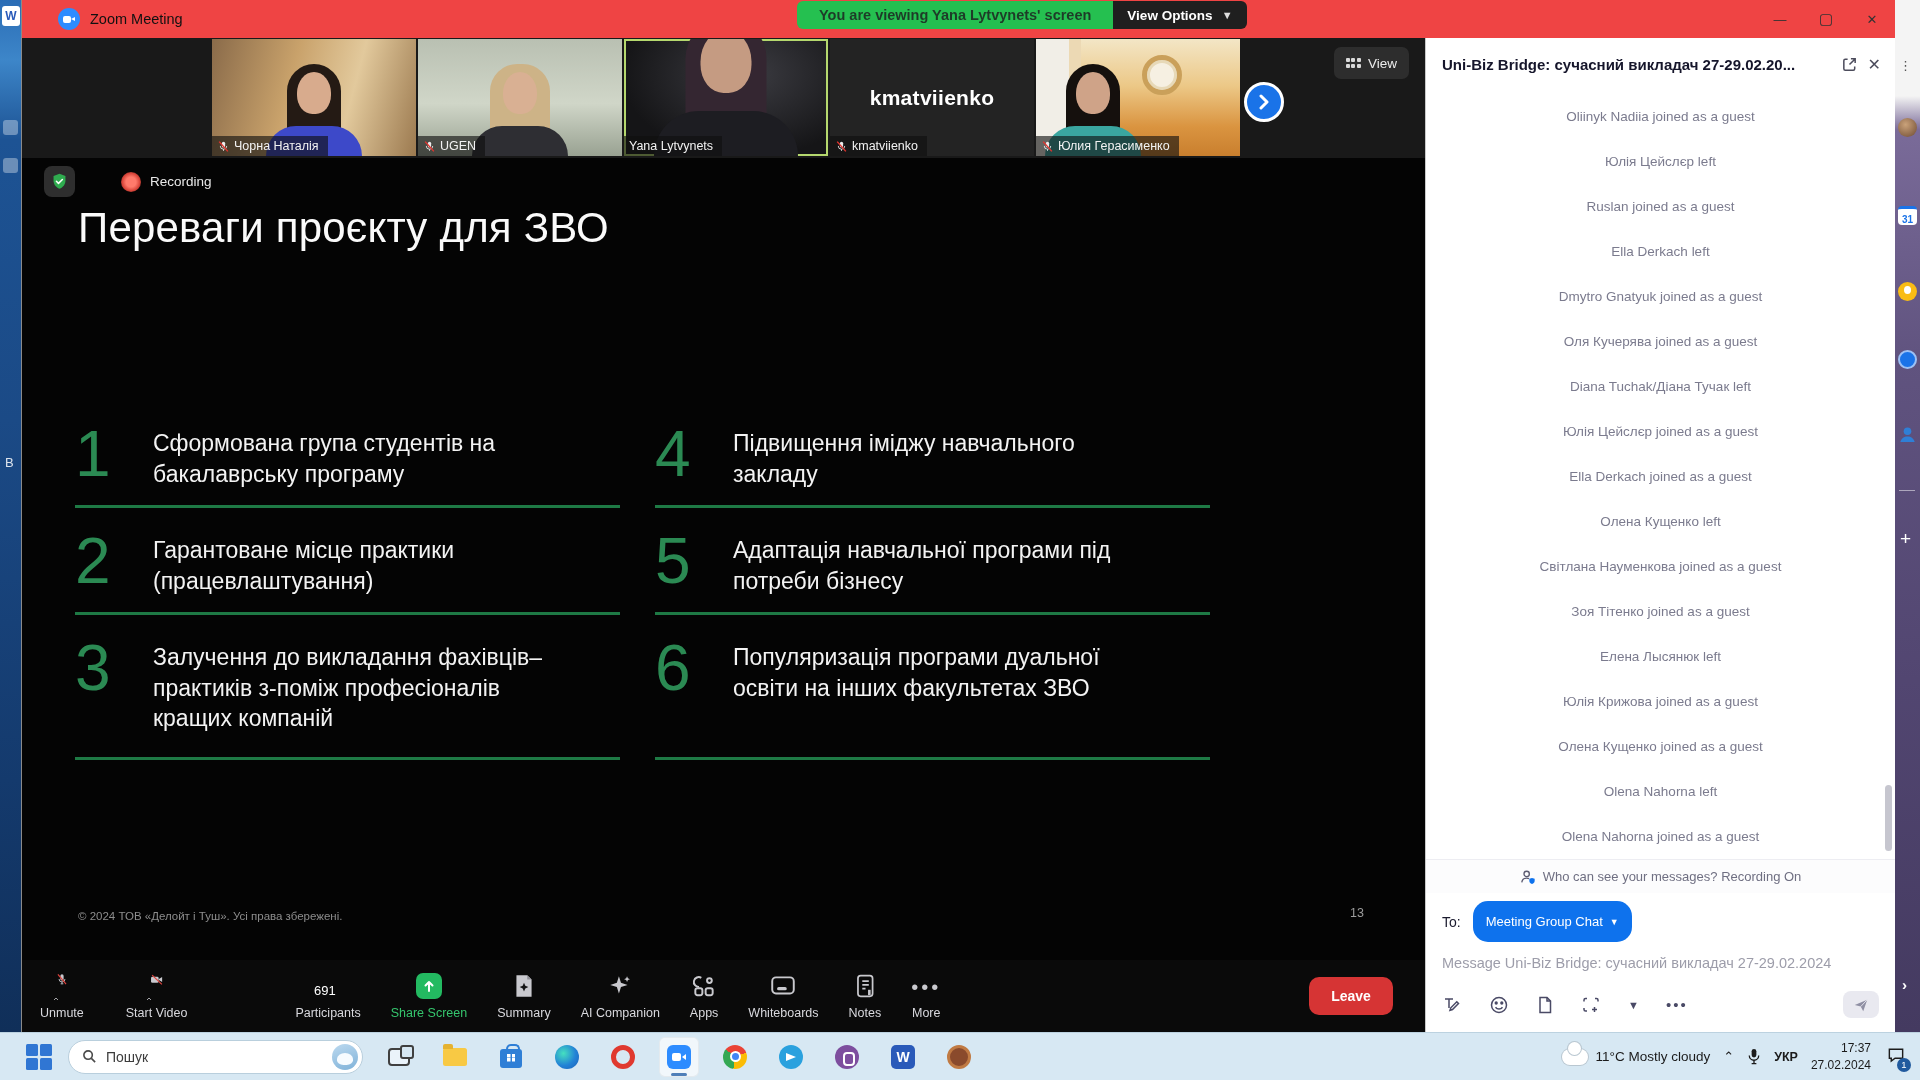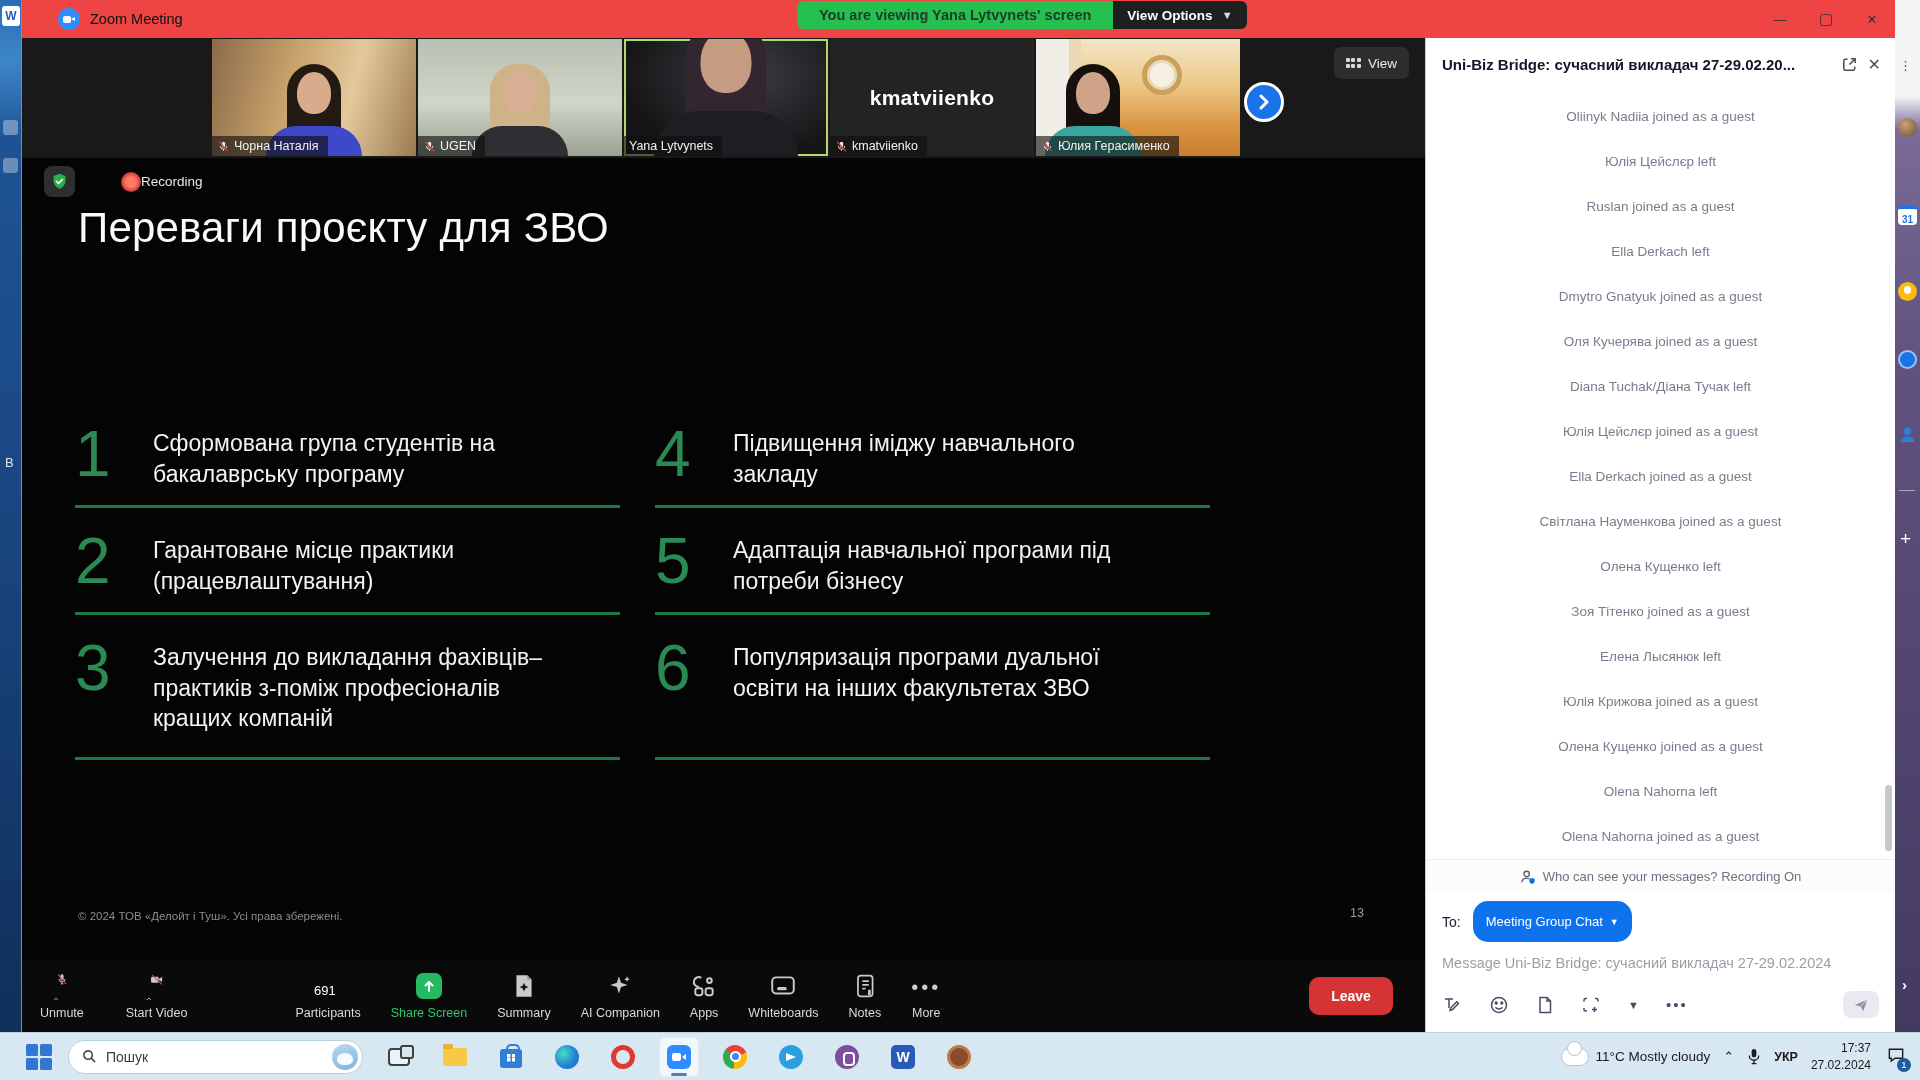--- a/index.html
+++ b/index.html
@@ -78,21 +78,21 @@
   .grid-ic { display:inline-grid; grid-template-columns:4px 4px 4px; gap:1.5px; }
   .grid-ic i { width:4px; height:4px; background:#d9d9d9; border-radius:1px; }
 
   
   .slide { flex:1; position:relative; background:#040404; }
   .rec-row { position:absolute; left:22px; top:8px; display:flex; align-items:center; }
   .shield-box { width:31px; height:31px; background:#2e2e2e; border-radius:8px;
     display:flex; align-items:center; justify-content:center; }
   .rec-dot { width:20px; height:20px; border-radius:50%; margin-left:46px;
     background:radial-gradient(circle,#ff7a6b 0 35%,#d8453a 62%,rgba(216,69,58,.18) 100%); }
-  .rec-label { color:#e9e9e9; font-size:13.5px; }
+  .rec-label { margin-left:9px; color:#e9e9e9; font-size:13.5px; }
   .slide-title { position:absolute; left:56px; top:46px; color:#fafafa; font-size:42px; font-weight:normal; letter-spacing:.2px; }
   .items-grid { position:absolute; left:53px; top:270px; width:1155px; display:flex; gap:35px; }
   .slide-col { width:545px; display:flex; flex-direction:column; }
   .slide-col.right { width:555px; }
   .slide-item { display:flex; gap:22px; border-bottom:3px solid #1e7a45; padding-bottom:16px; margin-bottom:27px; }
   .slide-col > div:nth-of-type(3) { min-height:118px; }
   .item-num { flex:0 0 56px; color:#2b8a53; font-size:64px; line-height:.95; margin-top:-4px; }
   .item-text { color:#f3f3f3; font-size:23px; line-height:1.33; max-width:432px; }
   .slide-footer { position:absolute; left:56px; top:752px; color:#8d8d8d; font-size:11.5px; }
   .slide-page { position:absolute; left:1328px; top:748px; color:#9c9c9c; font-size:12.5px; }
@@ -517,23 +517,23 @@
             <div class="chat-msg">Dmytro Gnatyuk joined as a guest</div>
 
             <div class="chat-msg">Оля Кучерява joined as a guest</div>
 
             <div class="chat-msg">Diana Tuchak/Діана Тучак left</div>
 
             <div class="chat-msg">Юлія Цейслєр joined as a guest</div>
 
             <div class="chat-msg">Ella Derkach joined as a guest</div>
 
+            <div class="chat-msg">Олена Кущенко left</div>
+
             <div class="chat-msg">Світлана Науменкова joined as a guest</div>
-
-            <div class="chat-msg">Олена Кущенко left</div>
 
             <div class="chat-msg">Зоя Тітенко joined as a guest</div>
 
             <div class="chat-msg">Елена Лысянюк left</div>
 
             <div class="chat-msg">Юлія Крижова joined as a guest</div>
 
             <div class="chat-msg">Олена Кущенко joined as a guest</div>
 
             <div class="chat-msg">Olena Nahorna left</div>

